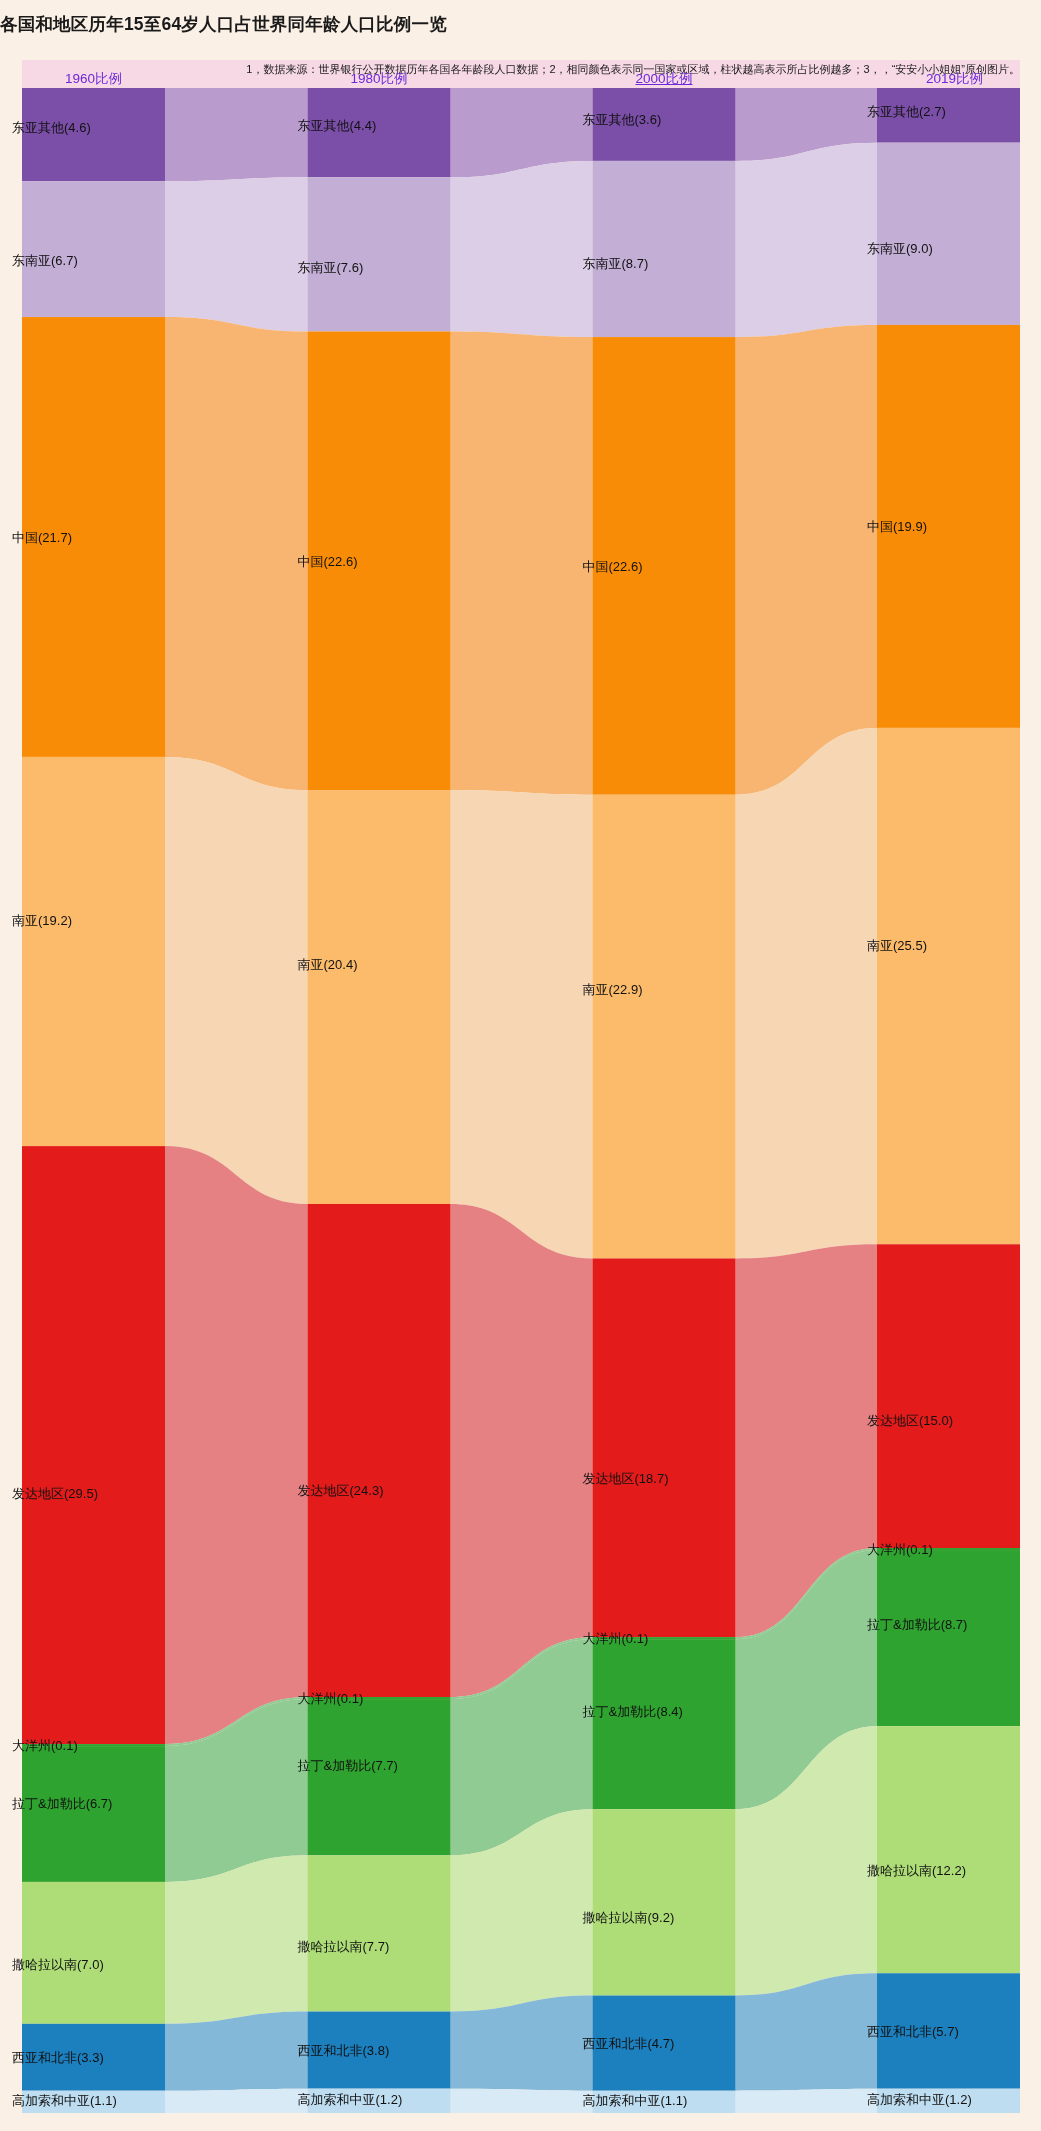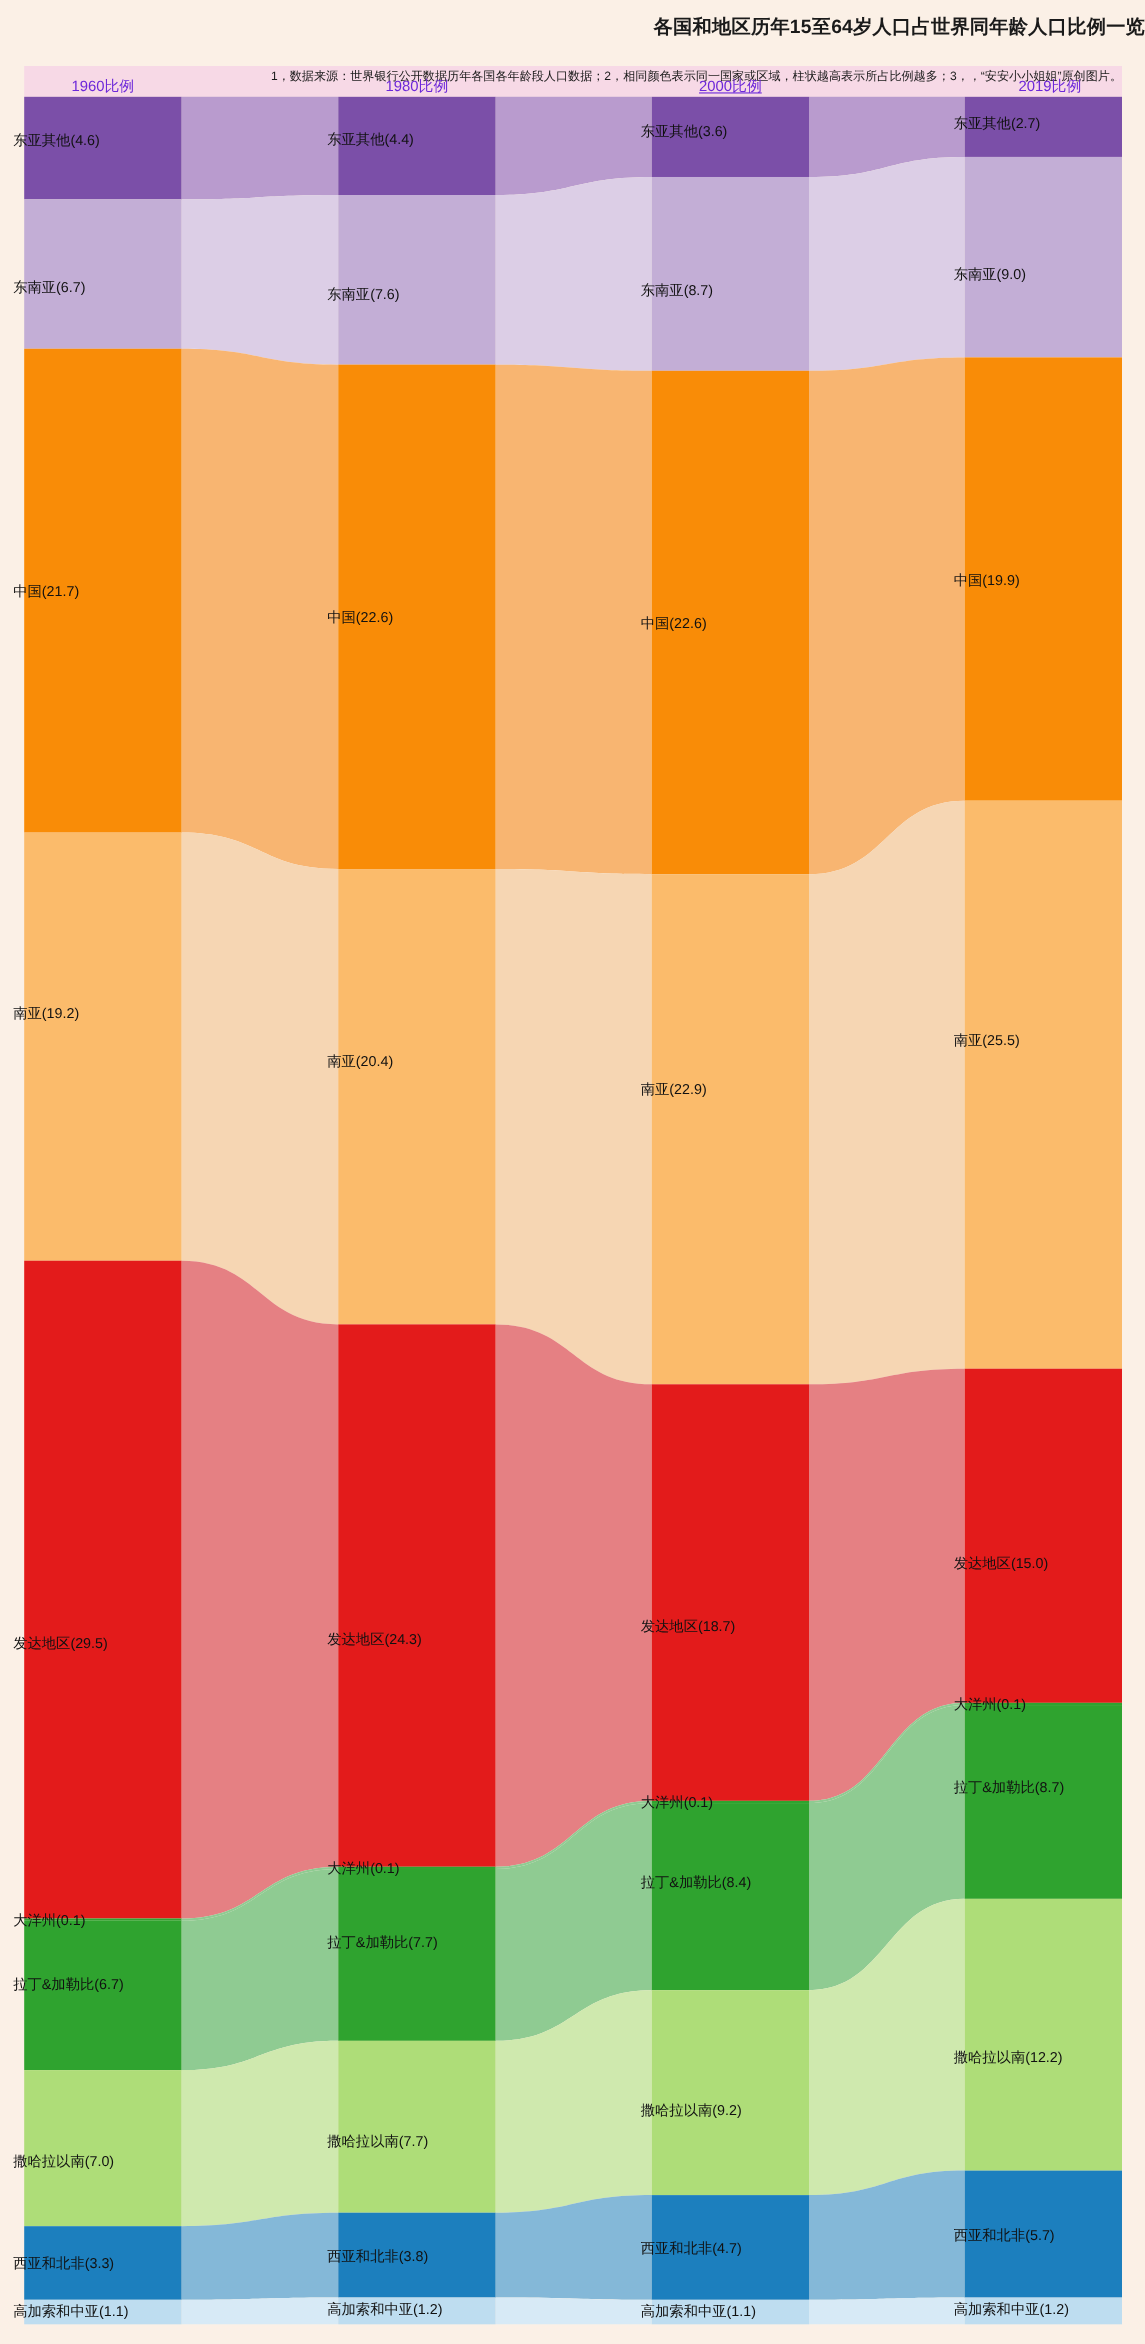--- a/index.html
+++ b/index.html
@@ -5,21 +5,21 @@
   html,body{margin:0;padding:0;}
   body{
     width:1041px;height:2131px;
     background:#FBF0E6;
     font-family:"Liberation Sans","DejaVu Sans",sans-serif;
     overflow:hidden;
     position:relative;
   }
   #title{
     position:absolute;left:0;top:12px;width:1041px;
-    text-align:right;
+    text-align:left;
     font-size:17.5px;font-weight:bold;color:#1a1a1a;
     letter-spacing:0.2px;
   }
   #noteband{
     position:absolute;left:22px;top:60px;width:998px;height:28px;
     background:#F7D9E6;
   }
   #note{
     position:absolute;left:22px;top:62px;width:998px;
     font-size:11px;color:#1a1a1a;white-space:nowrap;

